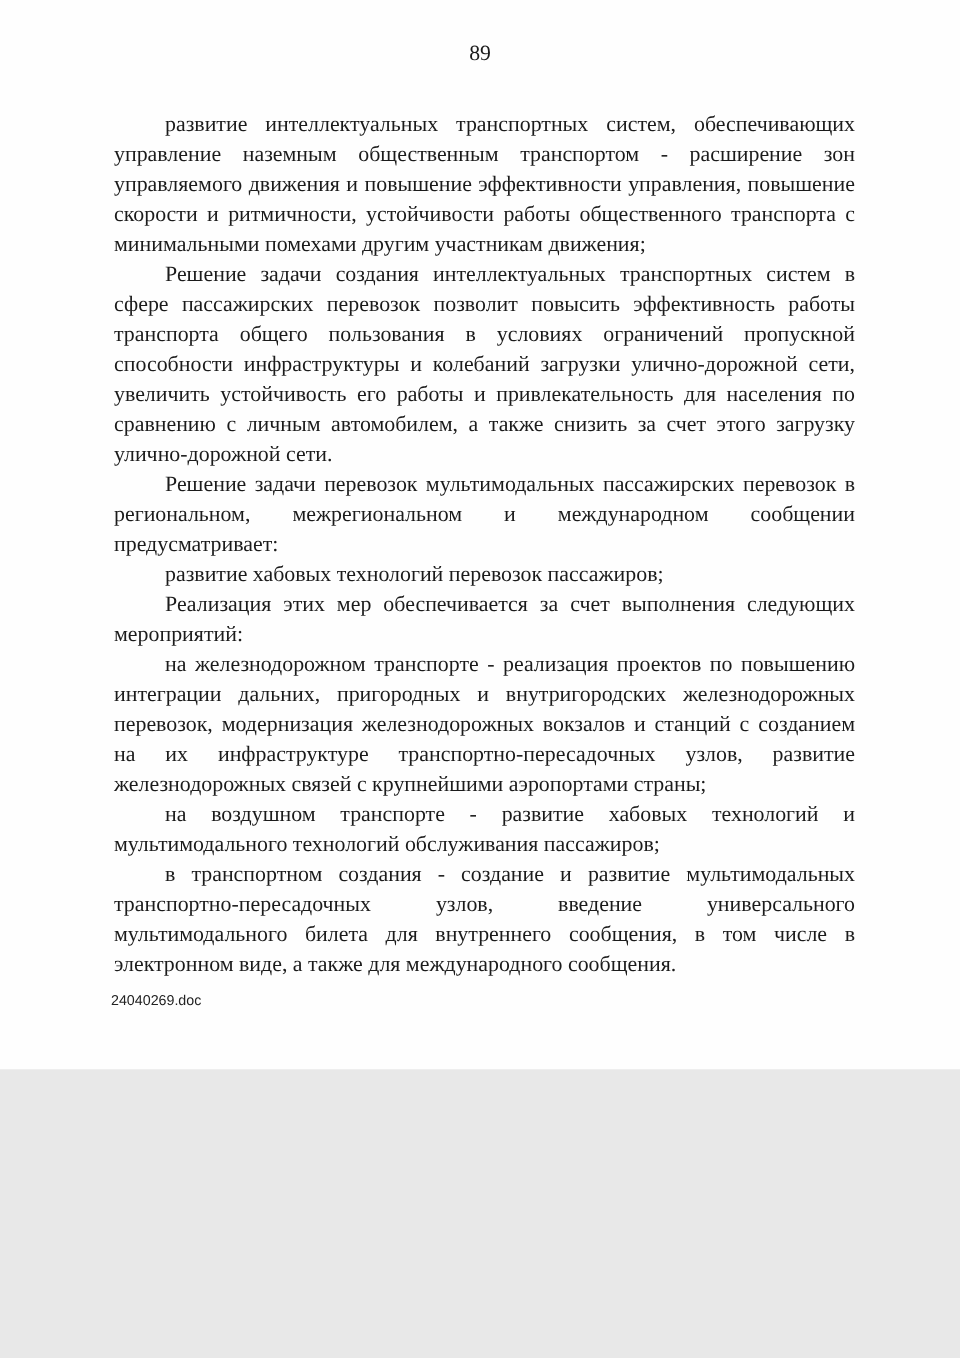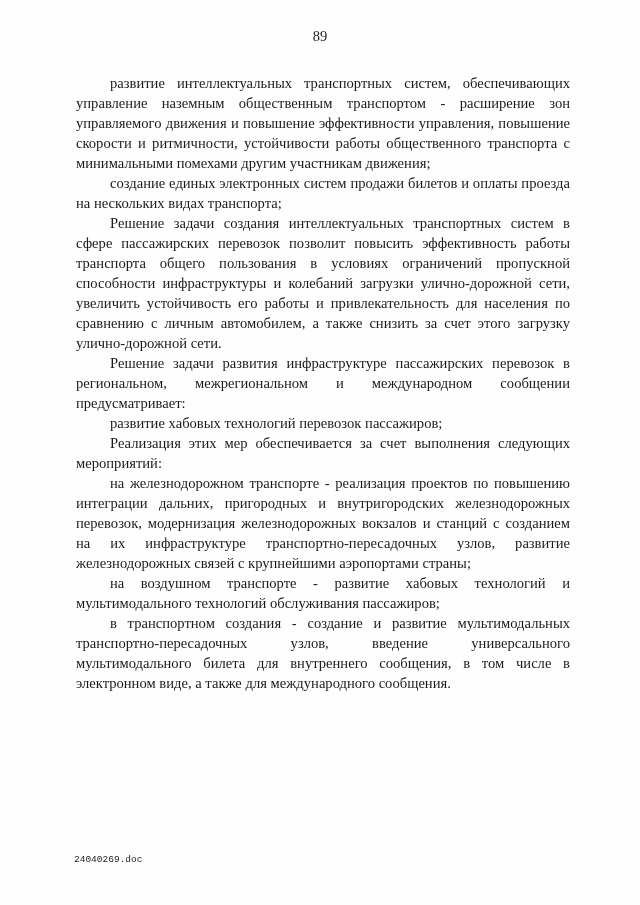--- a/index.html
+++ b/index.html
@@ -3,21 +3,21 @@
 <meta charset="utf-8">
 <style>
   html, body {
     margin: 0;
     padding: 0;
     background: #e8e8e8;
   }
   .page {
     position: relative;
     width: 640px;
-    height: 905px;
+    height: 713px;
     margin: 0 auto;
     background: #fefefe;
     color: #1b1b1b;
     font-family: "Liberation Serif", "DejaVu Serif", serif;
     overflow: hidden;
     box-sizing: border-box;
   }
   .page-number {
     position: absolute;
     top: 28px;
@@ -39,35 +39,34 @@
     margin: 0;
     padding: 0;
     text-indent: 34px;
   }
   .doc-footer {
     position: absolute;
     left: 74px;
     bottom: 40px;
     font-size: 9.5px;
     color: #222;
-    font-family: Liberation Mono, monospace;
+    font-family: Liberation Sans, sans-serif;
   }
 </style>
 </head>
 <body>
 
 <div class="page">
 
   <div class="page-number">89</div>
 
   <div class="doc-body">
     <p>развитие интеллектуальных транспортных систем, обеспечивающих управление наземным общественным транспортом - расширение зон управляемого движения и повышение эффективности управления, повышение скорости и ритмичности, устойчивости работы общественного транспорта с минимальными помехами другим участникам движения;</p>
-    <p>создание единых электронных систем продажи билетов и оплаты проезда на нескольких видах транспорта;</p>
     <p>Решение задачи создания интеллектуальных транспортных систем в сфере пассажирских перевозок позволит повысить эффективность работы транспорта общего пользования в условиях ограничений пропускной способности инфраструктуры и колебаний загрузки улично-дорожной сети, увеличить устойчивость его работы и привлекательность для населения по сравнению с личным автомобилем, а также снизить за счет этого загрузку улично-дорожной сети.</p>
-    <p>Решение задачи развития инфраструктуре пассажирских перевозок в региональном, межрегиональном и международном сообщении предусматривает:</p>
+    <p>Решение задачи перевозок мультимодальных пассажирских перевозок в региональном, межрегиональном и международном сообщении предусматривает:</p>
     <p>развитие хабовых технологий перевозок пассажиров;</p>
     <p>Реализация этих мер обеспечивается за счет выполнения следующих мероприятий:</p>
     <p>на железнодорожном транспорте - реализация проектов по повышению интеграции дальних, пригородных и внутригородских железнодорожных перевозок, модернизация железнодорожных вокзалов и станций с созданием на их инфраструктуре транспортно-пересадочных узлов, развитие железнодорожных связей с крупнейшими аэропортами страны;</p>
     <p>на воздушном транспорте - развитие хабовых технологий и мультимодального технологий обслуживания пассажиров;</p>
     <p>в транспортном создания - создание и развитие мультимодальных транспортно-пересадочных узлов, введение универсального мультимодального билета для внутреннего сообщения, в том числе в электронном виде, а также для международного сообщения.</p>
   </div>
 
   <div class="doc-footer">24040269.doc</div>
 
 </div>

